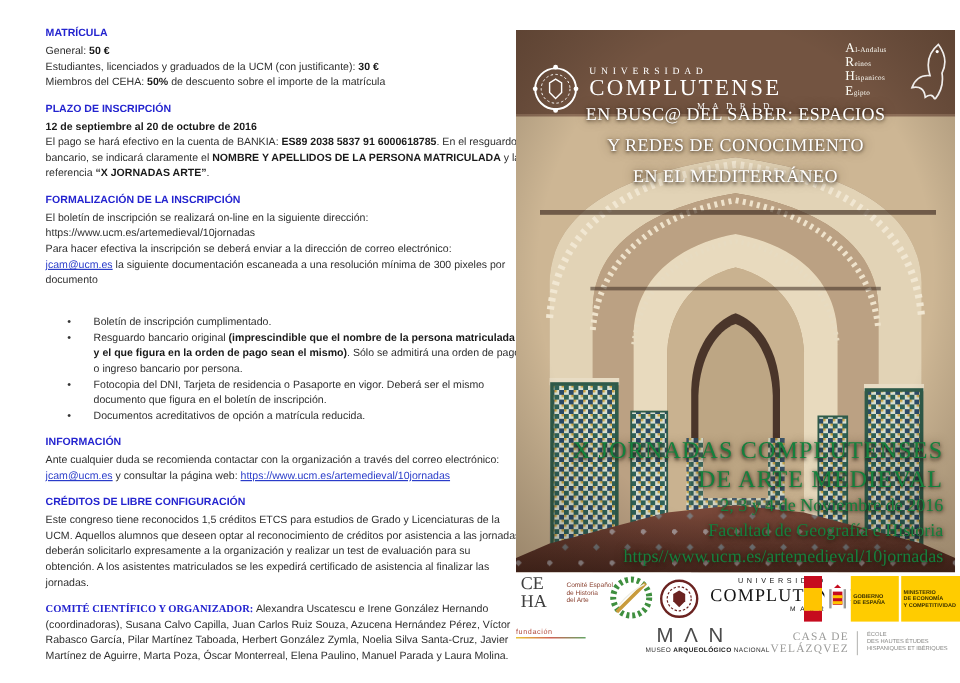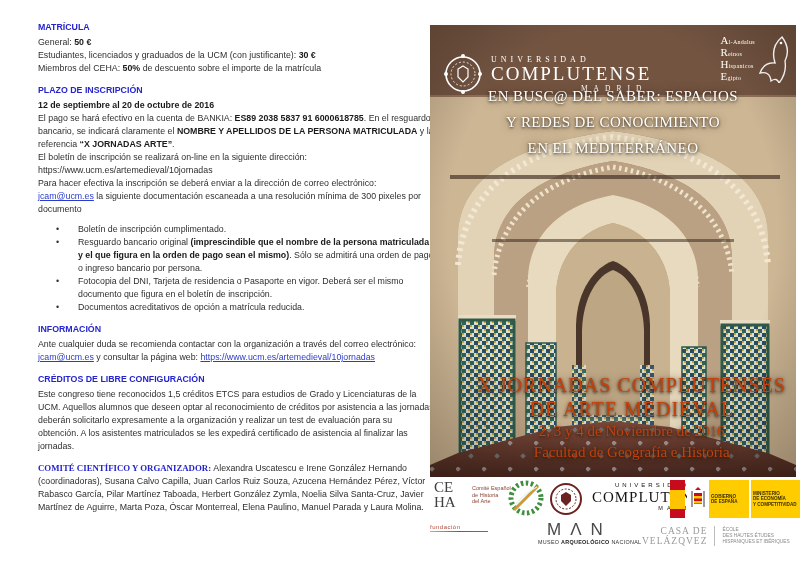--- a/index.html
+++ b/index.html
@@ -7,39 +7,39 @@
         font-family:"Liberation Sans",sans-serif;color:#2e2e2e;}
   
   .leftcol{position:absolute;left:38px;top:21px;width:396px;font-size:8.8px;line-height:13px;}
   .sec{margin:0;}
   .sec h3{margin:9px 0 2px 0;font-size:8.8px;line-height:13px;color:#2424cf;font-weight:700;}
   .sec:first-child h3{margin-top:0;}
   .sec p{margin:0;}
   .b{font-weight:700;color:#1a1a1a;}
   .inline-head{font-weight:700;color:#2424cf;font-family:Liberation Serif, serif;}
   a.lnk{color:#2a3cc9;text-decoration:underline;cursor:pointer;}
-  ul.bul{margin:7px 0 0 0;padding:0 0 0 40px;list-style:none;}
+  ul.bul{margin:22px 0 0 0;padding:0 0 0 40px;list-style:none;}
   ul.bul li{position:relative;margin:0;padding:0;}
   ul.bul li::before{content:"•";position:absolute;left:-22px;top:0;color:#333;font-size:9px;}
   
   .photo{position:absolute;left:430px;top:25px;width:366px;height:452px;overflow:hidden;
          font-family:"Liberation Serif",serif;}
   .photo svg.scene{position:absolute;left:0;top:0;width:100%;height:100%;}
   .ucm-top{position:absolute;left:12px;top:26px;display:flex;align-items:center;gap:7px;color:#fff;}
   .ucm-top .t1{font-size:8px;letter-spacing:4px;line-height:9px;}
   .ucm-top .t2{font-size:19px;letter-spacing:2px;line-height:20px;}
   .ucm-top .t3{font-size:7.5px;letter-spacing:6px;line-height:9px;text-align:right;margin-right:4px;}
-  .arhe{position:absolute;right:6px;top:10px;display:flex;align-items:center;gap:1px;color:#fdfdf6;}
+  .arhe{position:absolute;right:6px;top:10px;display:flex;align-items:center;gap:17px;color:#fdfdf6;}
   .arhe .lines{text-align:left;}
   .arhe .al{font-size:6px;line-height:10px;letter-spacing:.3px;}
   .arhe .al::first-letter{font-size:11px;}
   .photo-title{position:absolute;left:0;right:0;top:58px;text-align:center;color:#fff;
     font-weight:400;font-size:15px;line-height:26px;letter-spacing:.4px;
     text-shadow:0 1px 3px rgba(35,22,12,.95),0 0 9px rgba(60,40,20,.65);}
-  .photo-footer{position:absolute;right:10px;bottom:14px;text-align:center;color:#c2410c;
+  .photo-footer{position:absolute;right:10px;bottom:2px;text-align:right;color:#15803d;
     text-shadow:0 1px 3px rgba(35,22,12,.9),0 0 7px rgba(60,40,20,.6);}
   .photo-footer .fbig{font-size:20px;line-height:24px;letter-spacing:1px;}
   .photo-footer .fsm{font-size:15px;line-height:21px;}
   
   .sponsors{position:absolute;left:428px;top:478px;width:372px;height:88px;background:#fff;}
   .ceha{position:absolute;left:6px;top:2px;font-family:"Liberation Serif",serif;
         font-size:15px;line-height:15px;color:#3f3f3f;}
   .ceha-name{position:absolute;left:44px;top:7px;font-size:5.5px;line-height:6.5px;color:#8b4433;}
   .laurel{position:absolute;left:78px;top:0px;}
   .ucmseal2{position:absolute;left:120px;top:2px;}
@@ -78,20 +78,21 @@
       <p><span>General: </span><span class="b">50 €</span></p>
       <p><span>Estudiantes, licenciados y graduados de la UCM (con justificante): </span><span class="b">30 €</span></p>
       <p><span>Miembros del CEHA: </span><span class="b">50%</span><span> de descuento sobre el importe de la matrícula</span></p>
     </div>
     <div class="sec">
       <h3>PLAZO DE INSCRIPCIÓN</h3>
       <p><span class="b">12 de septiembre al 20 de octubre de 2016</span></p>
       <p><span>El pago se hará efectivo en la cuenta de BANKIA: </span><span class="b">ES89 2038 5837 91 6000618785</span><span>. En el resguardo bancario, se indicará claramente el </span><span class="b">NOMBRE Y APELLIDOS DE LA PERSONA MATRICULADA</span><span> y la referencia </span><span class="b">“X JORNADAS ARTE”</span><span>.</span></p>
     </div>
     <div class="sec">
+      <h3>FORMALIZACIÓN DE LA INSCRIPCIÓN</h3>
       <p><span>El boletín de inscripción se realizará on-line en la siguiente dirección:</span></p>
       <p><span>https://www.ucm.es/artemedieval/10jornadas</span></p>
       <p><span>Para hacer efectiva la inscripción se deberá enviar a la dirección de correo electrónico: </span><a class="lnk" href="#">jcam@ucm.es</a><span> la siguiente documentación escaneada a una resolución mínima de 300 pixeles por documento</span></p>
       <ul class="bul">
         <li><span>Boletín de inscripción cumplimentado.</span></li>
         <li><span>Resguardo bancario original </span><span class="b">(imprescindible que el nombre de la persona matriculada y el que figura en la orden de pago sean el mismo)</span><span>. Sólo se admitirá una orden de pago o ingreso bancario por persona.</span></li>
         <li><span>Fotocopia del DNI, Tarjeta de residencia o Pasaporte en vigor. Deberá ser el mismo documento que figura en el boletín de inscripción.</span></li>
         <li><span>Documentos acreditativos de opción a matrícula reducida.</span></li>
       </ul>
     </div>
@@ -205,20 +206,21 @@
       <div>EN BUSC@ DEL SABER: ESPACIOS</div>
       <div>Y REDES DE CONOCIMIENTO</div>
       <div>EN EL MEDITERRÁNEO</div>
     </div>
 
     <div class="photo-footer">
       <div class="fbig">X JORNADAS COMPLUTENSES</div>
       <div class="fbig">DE ARTE MEDIEVAL</div>
       <div class="fsm">2, 3 y 4 de Noviembre de 2016</div>
       <div class="fsm">Facultad de Geografía e Historia</div>
+      <div class="fsm">https//www.ucm.es/artemedieval/10jornadas</div>
     </div>
   </div>
 
   <div class="sponsors">
     <div class="ceha">
       <div>CE</div>
       <div>HA</div>
     </div>
     <div class="ceha-name">
       <div>Comité Español</div>

